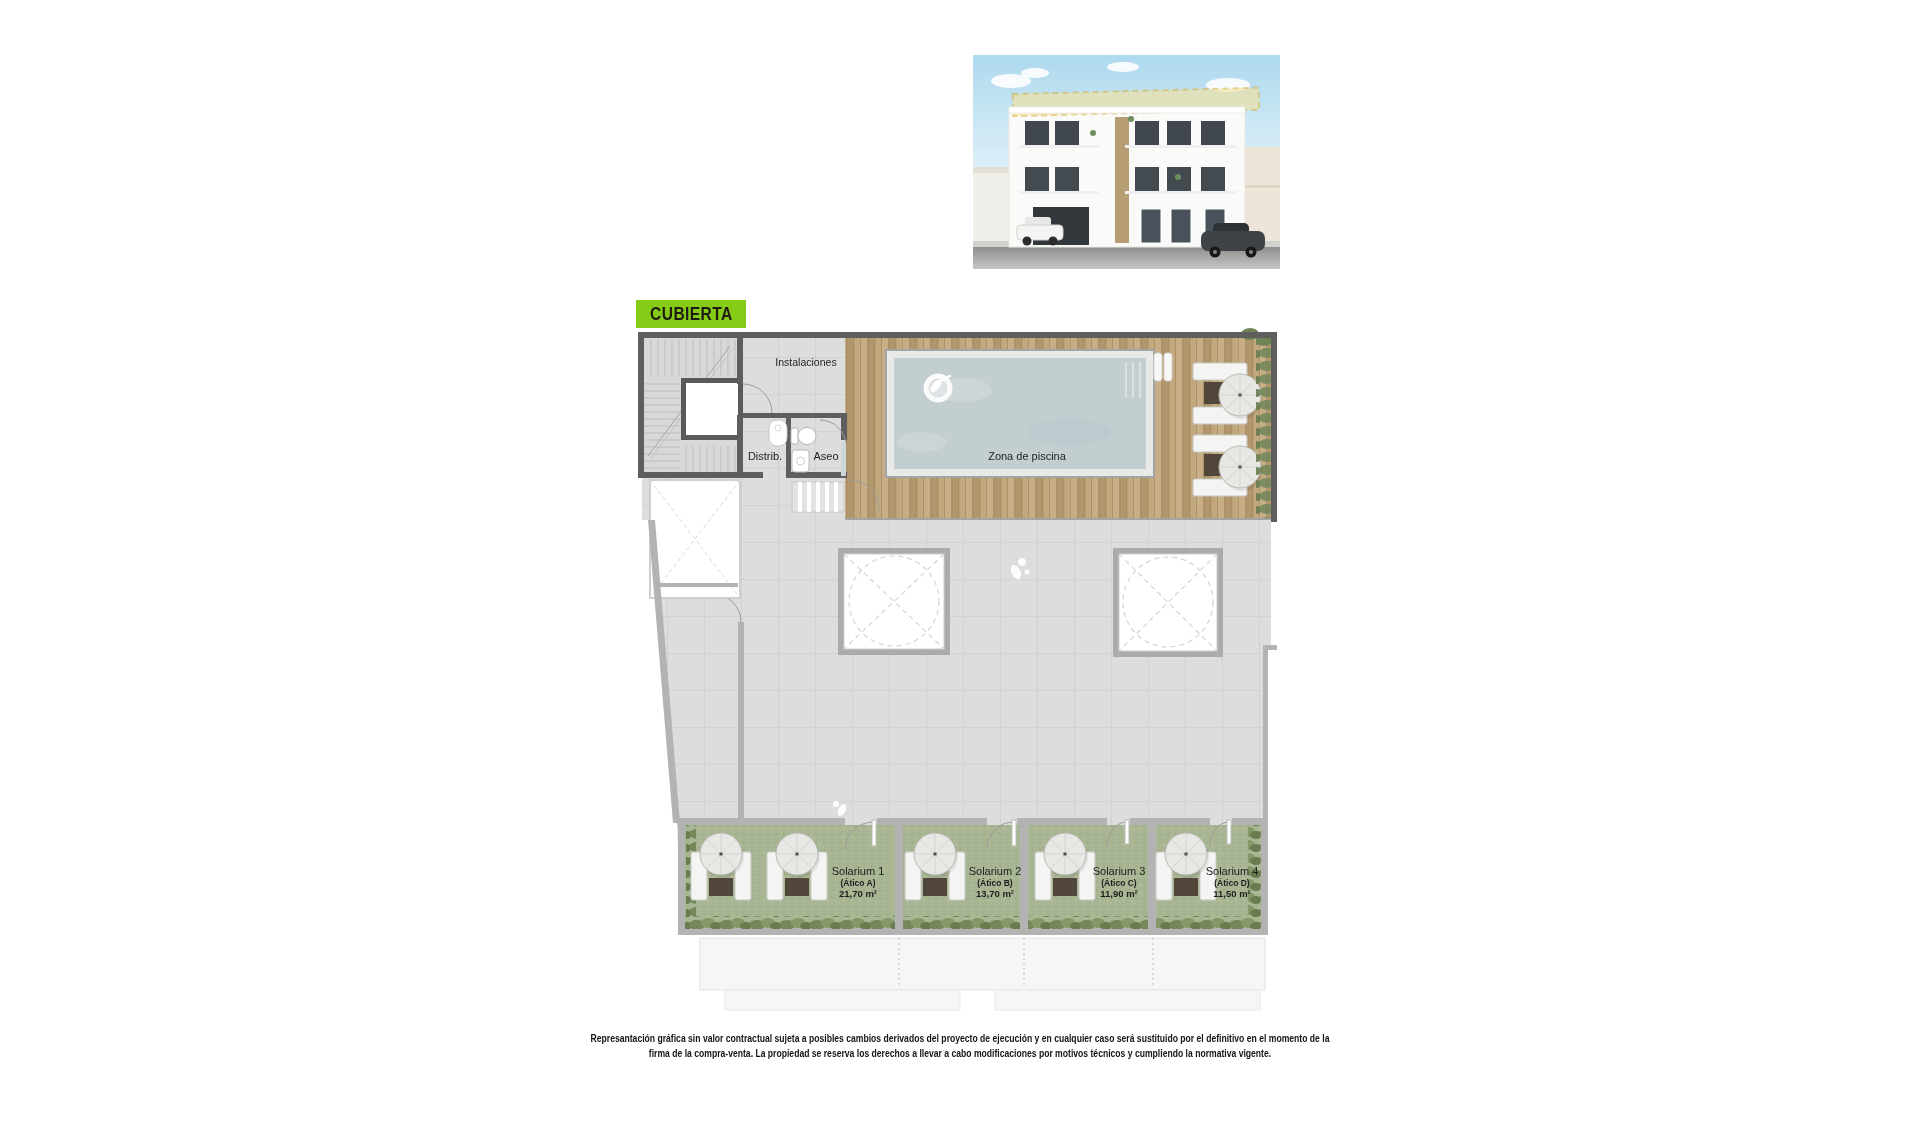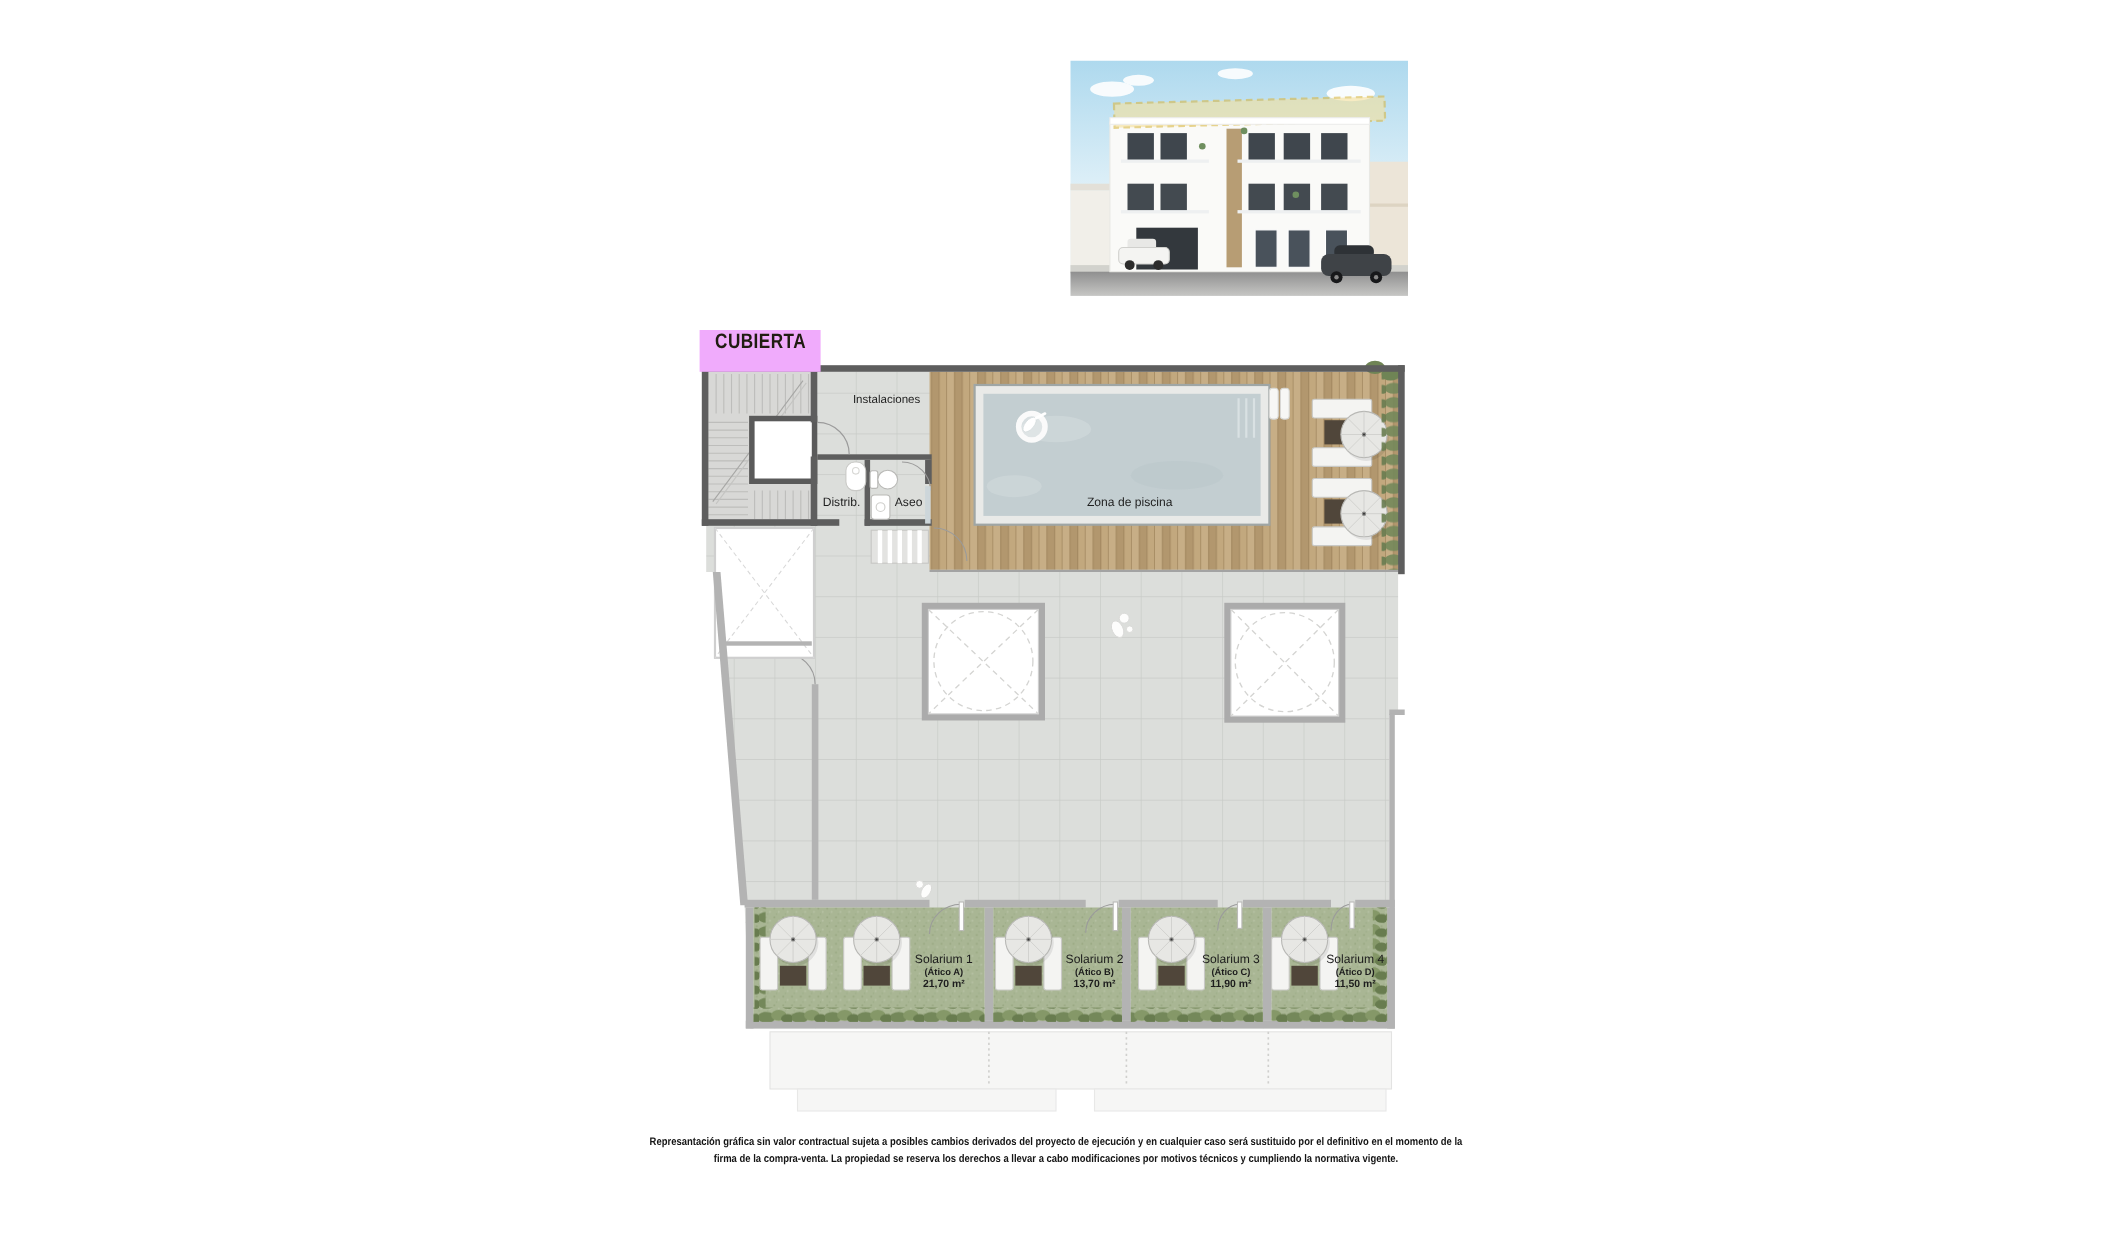--- a/index.html
+++ b/index.html
@@ -1,20 +1,20 @@
 <!DOCTYPE html>
 <html><head>
 <meta charset="utf-8">
 <style>
   html,body{margin:0;padding:0;background:#ffffff;}
   .page{position:relative;width:1920px;height:1140px;background:#ffffff;overflow:hidden;
         font-family:"Liberation Sans", sans-serif;}
   .building-render{position:absolute;left:973px;top:55px;width:307px;height:214px;}
-  .cubierta-badge{position:absolute;left:636px;top:300px;width:110px;height:38px;
-        background:#f0abfc;display:flex;justify-content:center;z-index:5;}
+  .cubierta-badge{position:absolute;left:636px;top:300px;width:110px;height:28px;
+        background:#84cc16;display:flex;align-items:center;justify-content:center;z-index:5;}
   .cubierta-badge span{font-size:19px;font-weight:700;color:#201c12;letter-spacing:.5px;
         transform:scaleX(.82);transform-origin:center;white-space:nowrap;}
   .floorplan{position:absolute;left:630px;top:320px;width:660px;height:700px;}
   .disclaimer{position:absolute;left:50%;top:1031px;transform:translateX(-50%) scaleX(.86);
         transform-origin:center top;text-align:center;color:#141414;font-size:10px;
         font-weight:700;line-height:1.5;}
   .disclaimer div{white-space:nowrap;}
   svg text{font-family:"Liberation Sans", sans-serif;}
 </style>
 </head>

